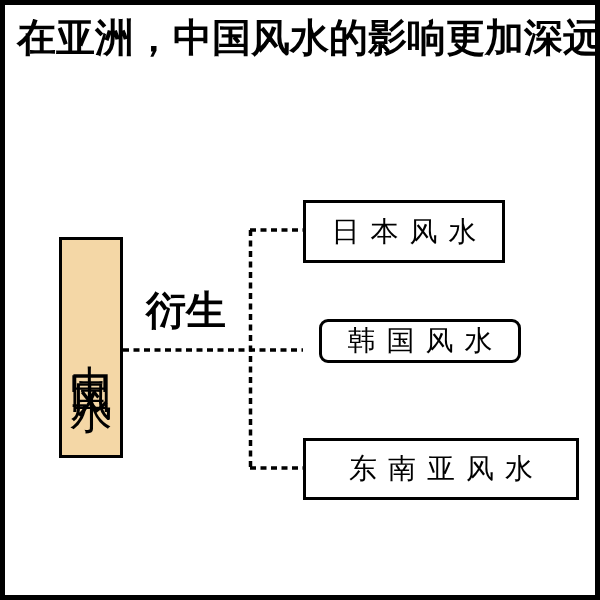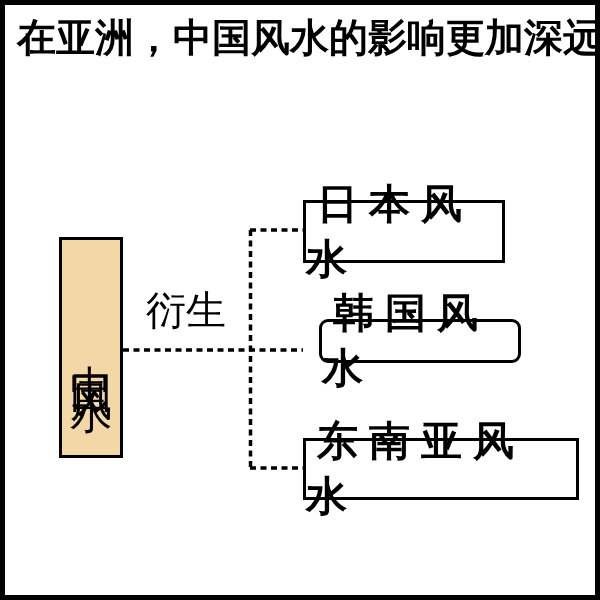--- a/index.html
+++ b/index.html
@@ -50,36 +50,35 @@
     font-size: 42px;
   }
   .root-node .vtext {
     writing-mode: vertical-rl;
     text-orientation: upright;
     letter-spacing: 9px;
     line-height: 1;
     padding-top: 4px;
   }
   .child-node {
-    font-size: 41px;
+    font-size: 28px;
     letter-spacing: 11px;
     text-indent: 11px;
-    font-weight: bold;
   }
   .child-japan   { left: 298px; top: 195px; width: 202px; height: 63px; }
   .child-korea   { left: 314px; top: 314px; width: 202px; height: 44px; border-radius: 9px; }
   .child-sea     { left: 298px; top: 433px; width: 276px; height: 62px; }
 
   .edge-label {
     position: absolute;
     left: 141px;
     top: 283px;
     color: #000000;
     font-size: 40px;
-    font-weight: 400;
+    font-weight: 700;
     line-height: 44px;
     white-space: nowrap;
   }
   .connectors {
     position: absolute;
     left: 0;
     top: 0;
     width: 600px;
     height: 600px;
     pointer-events: none;

